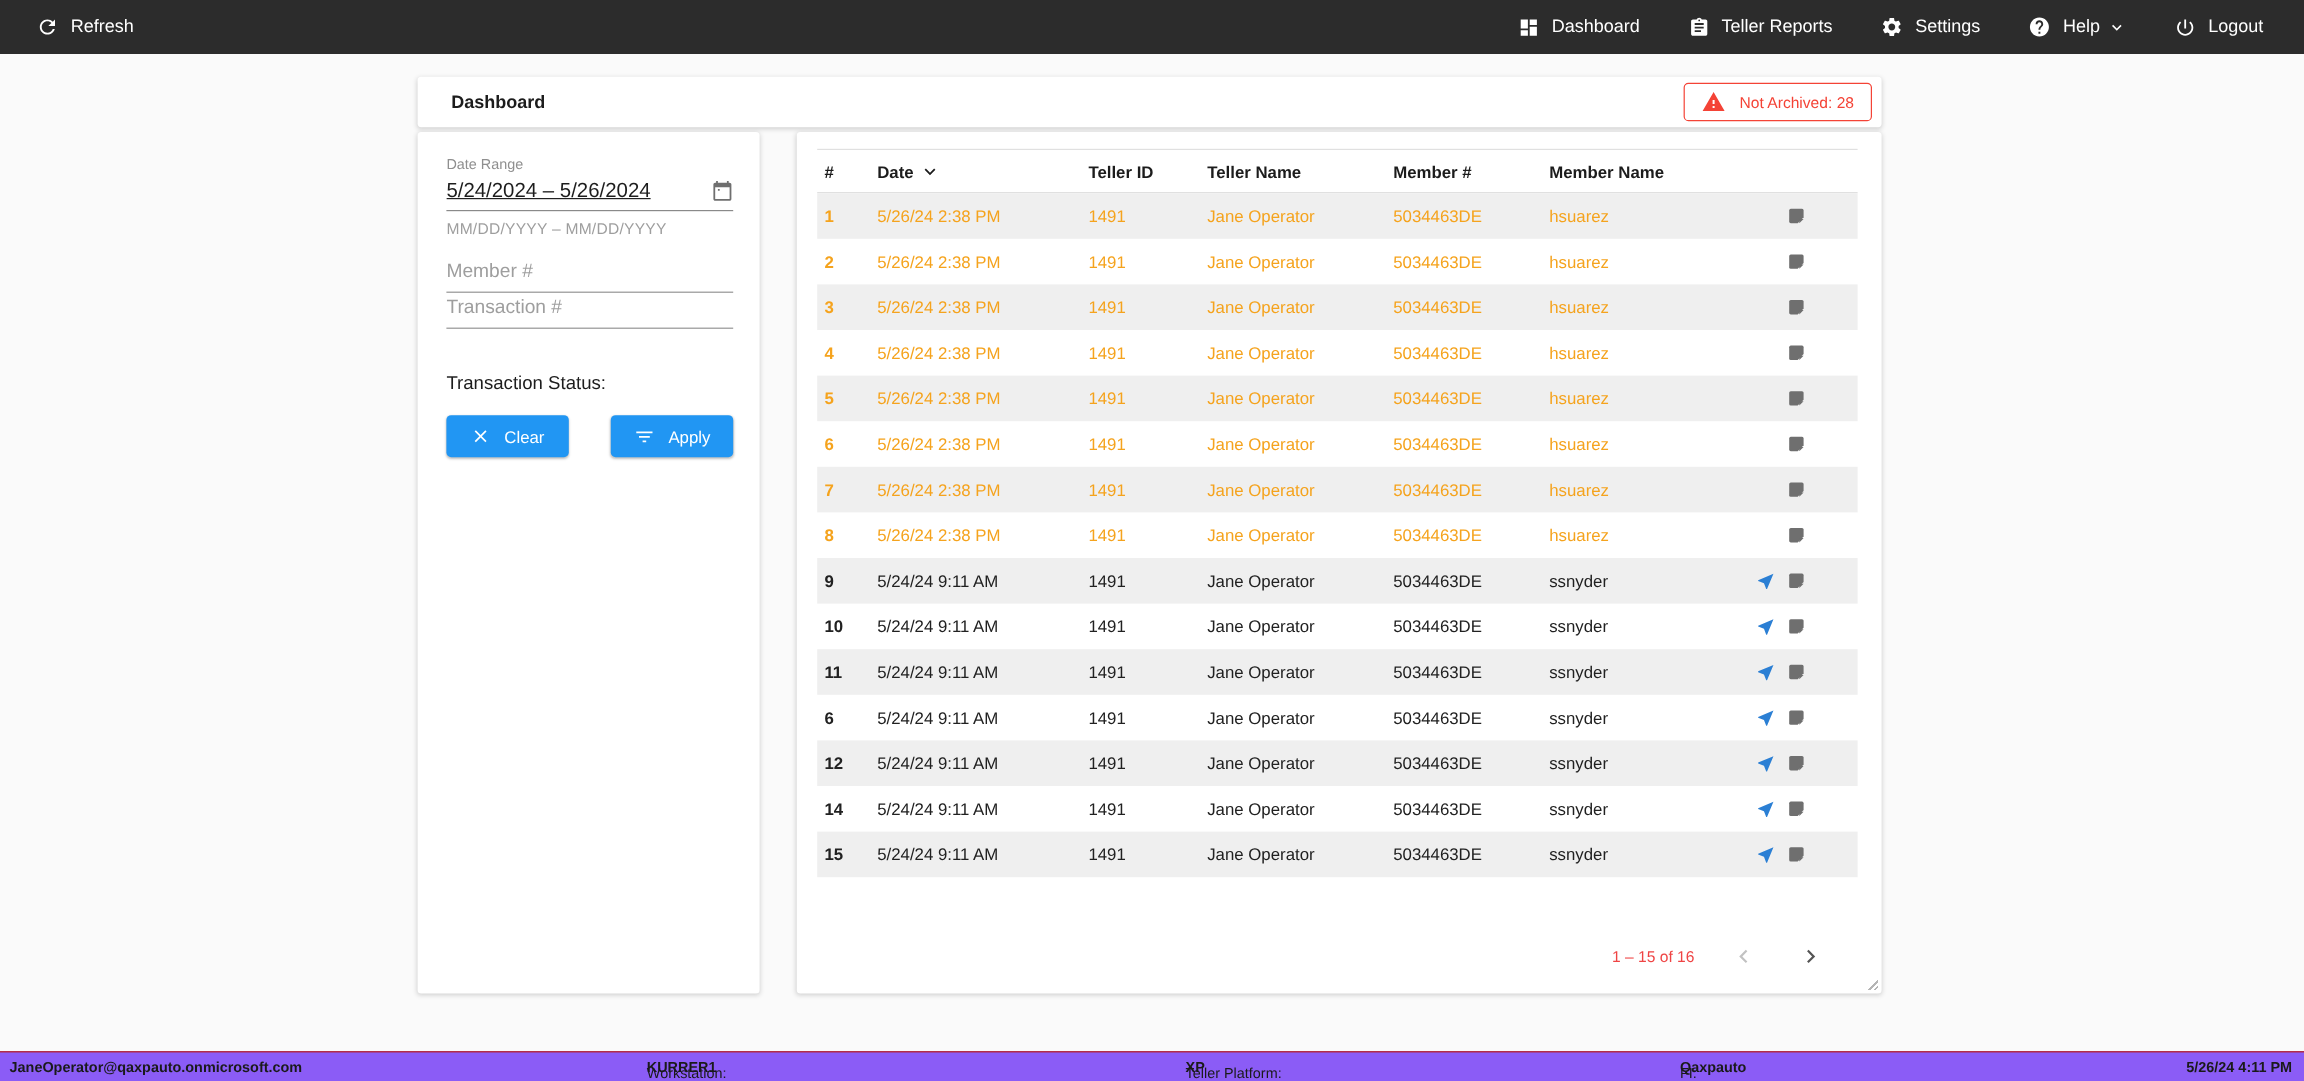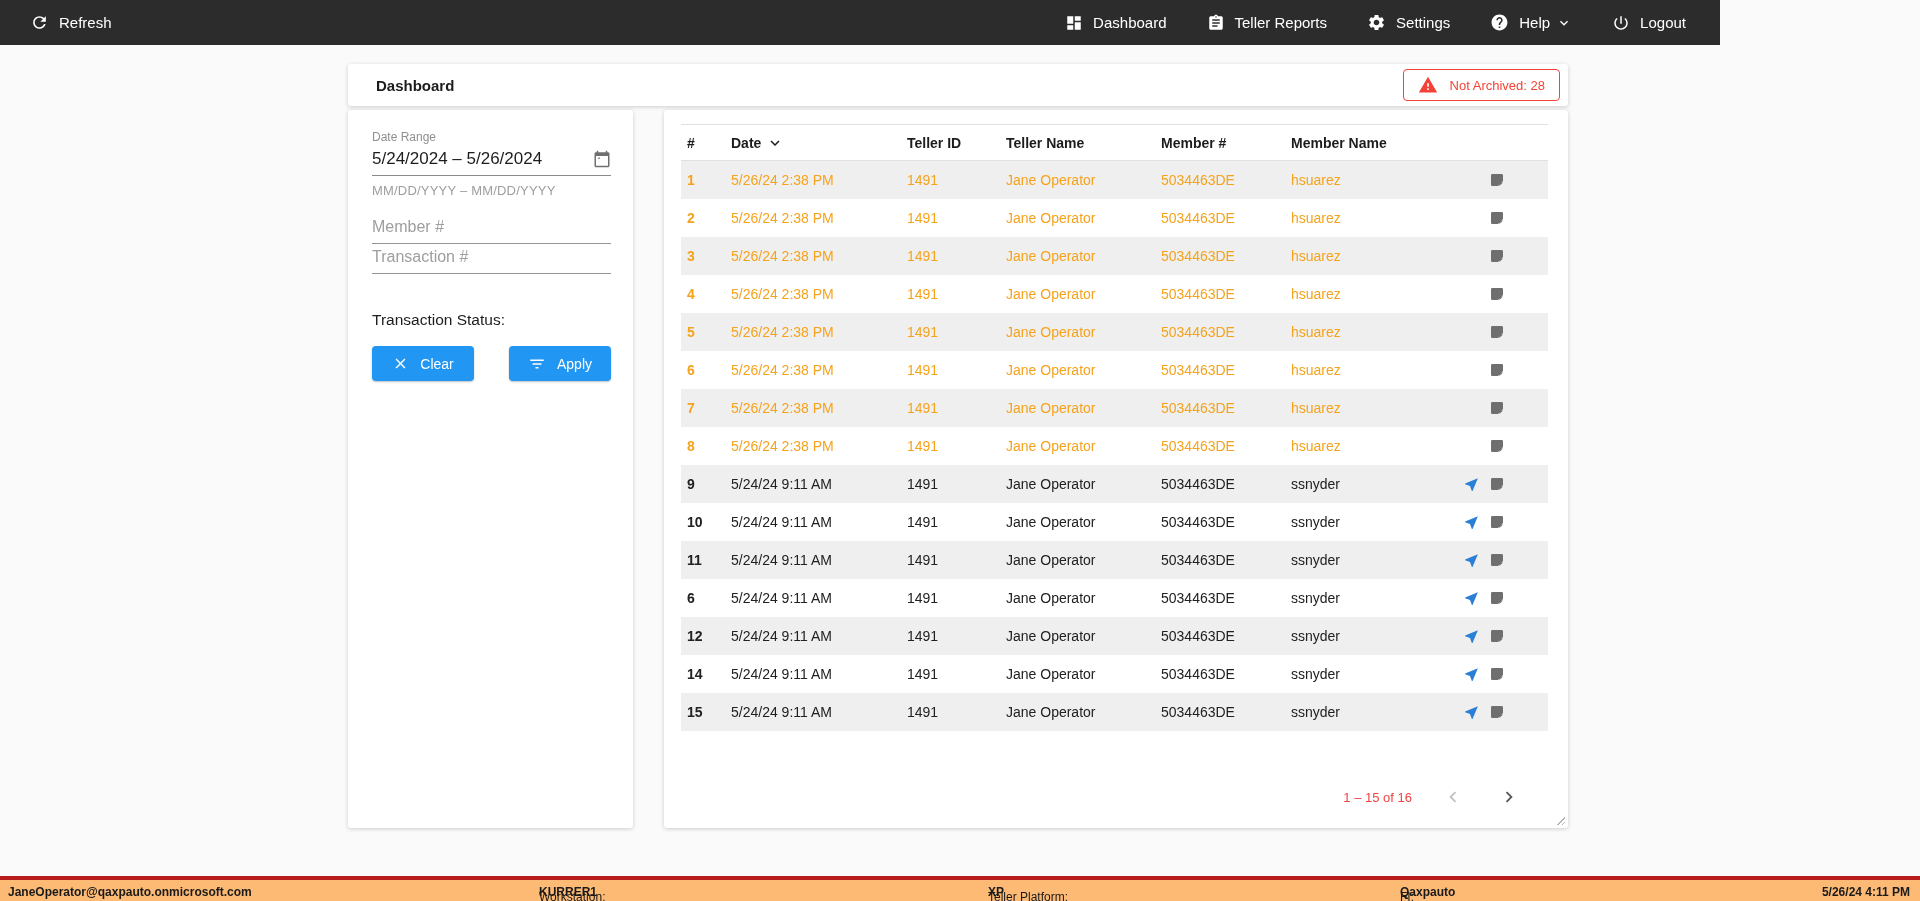--- a/index.html
+++ b/index.html
@@ -7,21 +7,21 @@
   body {
     position:relative; overflow:hidden;
     background:#fafafa;
     font-family:"Liberation Sans", sans-serif;
     color:#212121;
   }
   svg { display:block; }
 
   
   .topnav {
-    position:absolute; left:0; top:0; width:1720px; height:45px;
+    position:absolute; left:0; top:0; width:1920px; height:45px;
     background:#2c2c2c; color:#fff;
     display:flex; align-items:center; justify-content:space-between;
     padding:0 34px 0 30px; font-size:15px;
   }
   .nav-item {
     display:flex; align-items:center; gap:10px; color:#fff;
     background:none; border:none; font-size:15px; cursor:pointer;
     font-family:inherit; white-space:nowrap;
   }
   .nav-right { display:flex; align-items:center; gap:40px; }
@@ -43,21 +43,21 @@
     border:1px solid #f44336; border-radius:4px;
     height:32px; padding:0 14px; cursor:pointer; background:#fff;
     color:#f44336; font-size:13px; font-family:inherit;justify-content:space-between;
   }
 
   
   .filter-card { left:348px; top:110px; width:285px; height:718px; padding:20px 22px 0 24px; }
   .field-label { font-size:12px; color:#8f8f8f; }
   .date-row {
     display:flex; align-items:center; gap:6px;
-    border-bottom:1px solid #8a8a8a; padding:5px 0 6px;
+    border-bottom:1px solid #8a8a8a; padding:5px 0 6px;text-decoration:underline;
   }
   .date-input {
     flex:1; border:none; outline:none; background:transparent;
     font-size:17px; color:#1d1d1d; font-family:inherit; min-width:0;
   }
   .hint { font-size:13px; color:#9e9e9e; margin-top:7px; letter-spacing:.2px; }
   .line-input {
     display:block; width:100%; border:none; outline:none; background:transparent;
     border-bottom:1px solid #949494; font-size:16px; color:#212121;
     font-family:inherit; padding:4px 0 7px;
@@ -111,21 +111,21 @@
   .pager-btn { background:none; border:none; cursor:pointer; padding:0 4px; }
   .resize-handle {
     position:absolute; right:3px; bottom:3px; width:11px; height:11px; cursor:nwse-resize;
     background:
       linear-gradient(135deg, transparent 0 62%, #b5b5b5 62% 70%, transparent 70% 82%, #b5b5b5 82% 90%, transparent 90%);
   }
 
   
   .statusbar {
     position:absolute; left:0; top:876px; width:1920px; height:25px;
-    background:#fdba74; border-top:4px solid #b91c1c;
+    background:#8b5cf6; border-top:1px solid #b91c1c;
     font-size:12px; color:#1a1a1a;
   }
   .statusbar span { position:absolute; top:5px; white-space:nowrap; }
   .sb-email { left:8px; font-weight:bold; }
   .sb-ws { left:539px; }
   .sb-platform { left:988px; }
   .sb-fi { left:1400px; }
   .sb-time { right:10px; font-weight:bold; }
   .sb-val { position:static !important; font-weight:bold; }
 </style>

